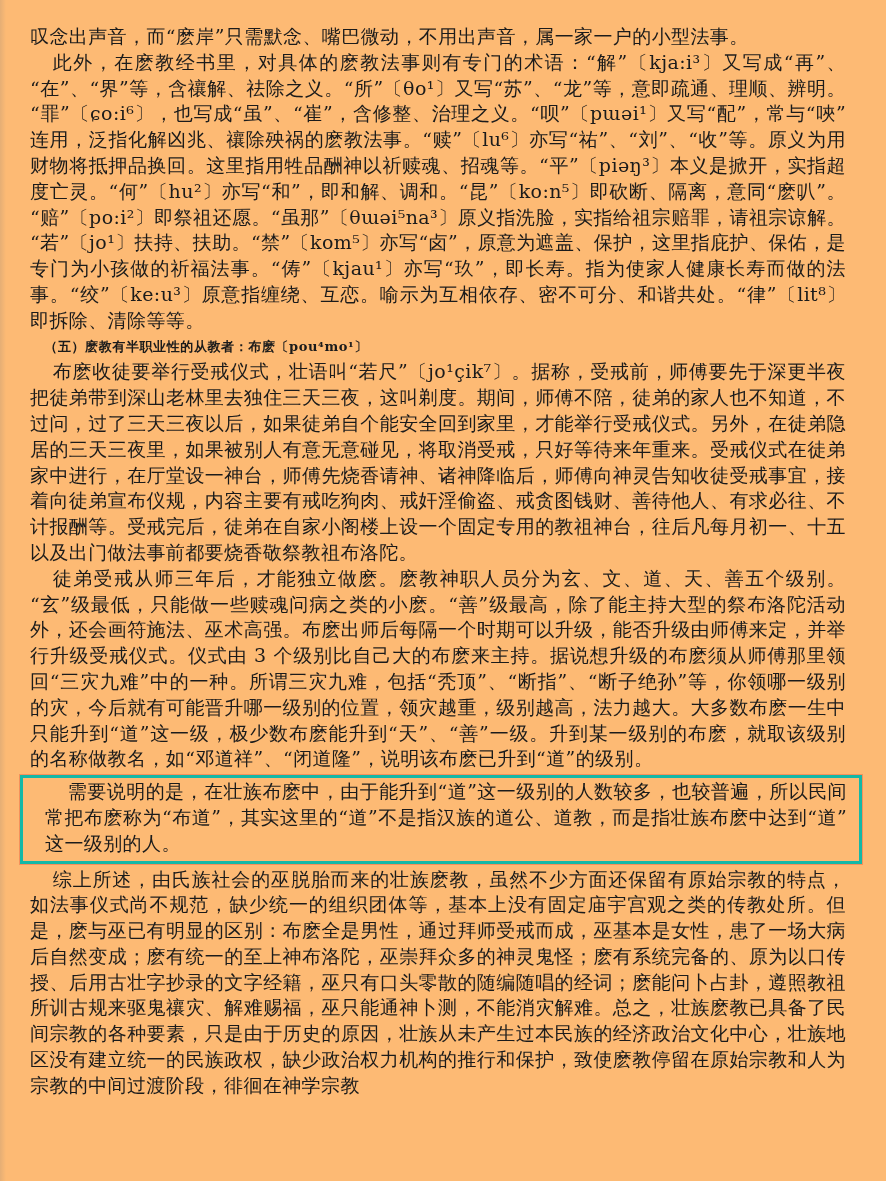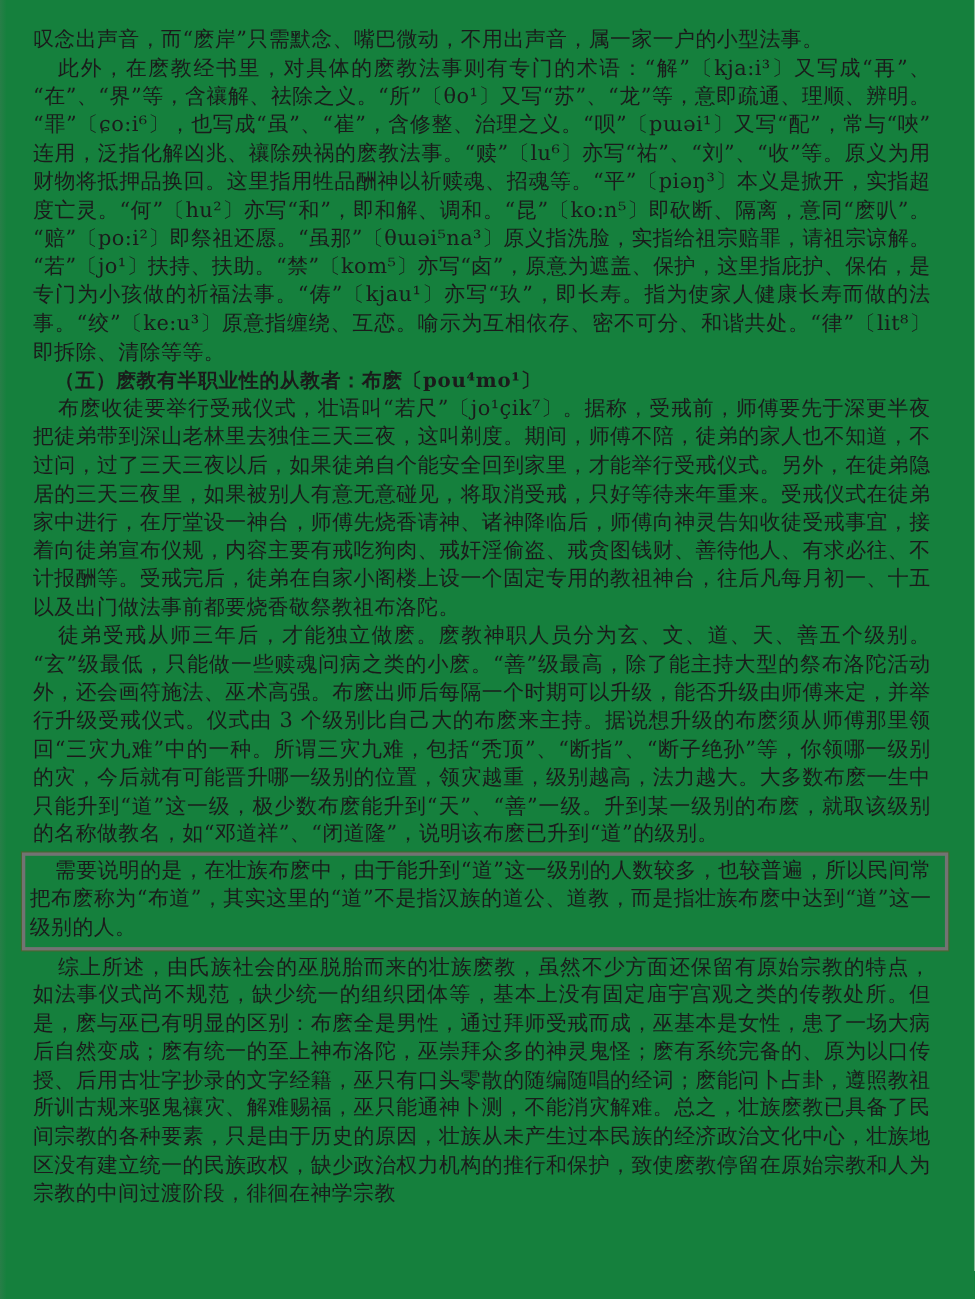--- a/index.html
+++ b/index.html
@@ -5,21 +5,21 @@
   html, body {
     margin: 0;
     padding: 0;
     background: #e9e8e4;
   }
   .page {
     position: relative;
     width: 886px;
     height: 1181px;
     margin: 0 auto;
-    background: #15803d;
+    background: #fdba74;
     box-sizing: border-box;
     padding: 24px 40px 0 30px;
     overflow: hidden;
     font-family: "DejaVu Serif", "Liberation Serif", serif;
     font-size: 19px;
     line-height: 25.8px;
     letter-spacing: 0.4px;
     color: #1b1b1b;
     text-align: justify;
     text-justify: inter-character;
@@ -35,29 +35,29 @@
   }
   .para {
     margin: 0;
     text-indent: 1.2em;
   }
   .para.no-indent {
     text-indent: 0;
   }
   .heading {
     margin: 0;
-    font-size: 18px;
+    font-size: 13px;
     font-weight: bold;
     text-indent: 1.1em;
     letter-spacing: 0.6px;
   }
   .highlight-box {
-    border: 3px solid #737373;
+    border: 3px solid #14b8a6;
     margin: 3px -16px 3px -10px;
-    padding: 1px 12px 4px 4px;
+    padding: 1px 12px 4px 22px;
     box-shadow: 0 0 0 1px rgba(226,25,15,0.25);
   }
   .highlight-box .para {
     text-indent: 1.2em;
   }
 </style>
 </head>
 <body>
 
 <div class="page">

